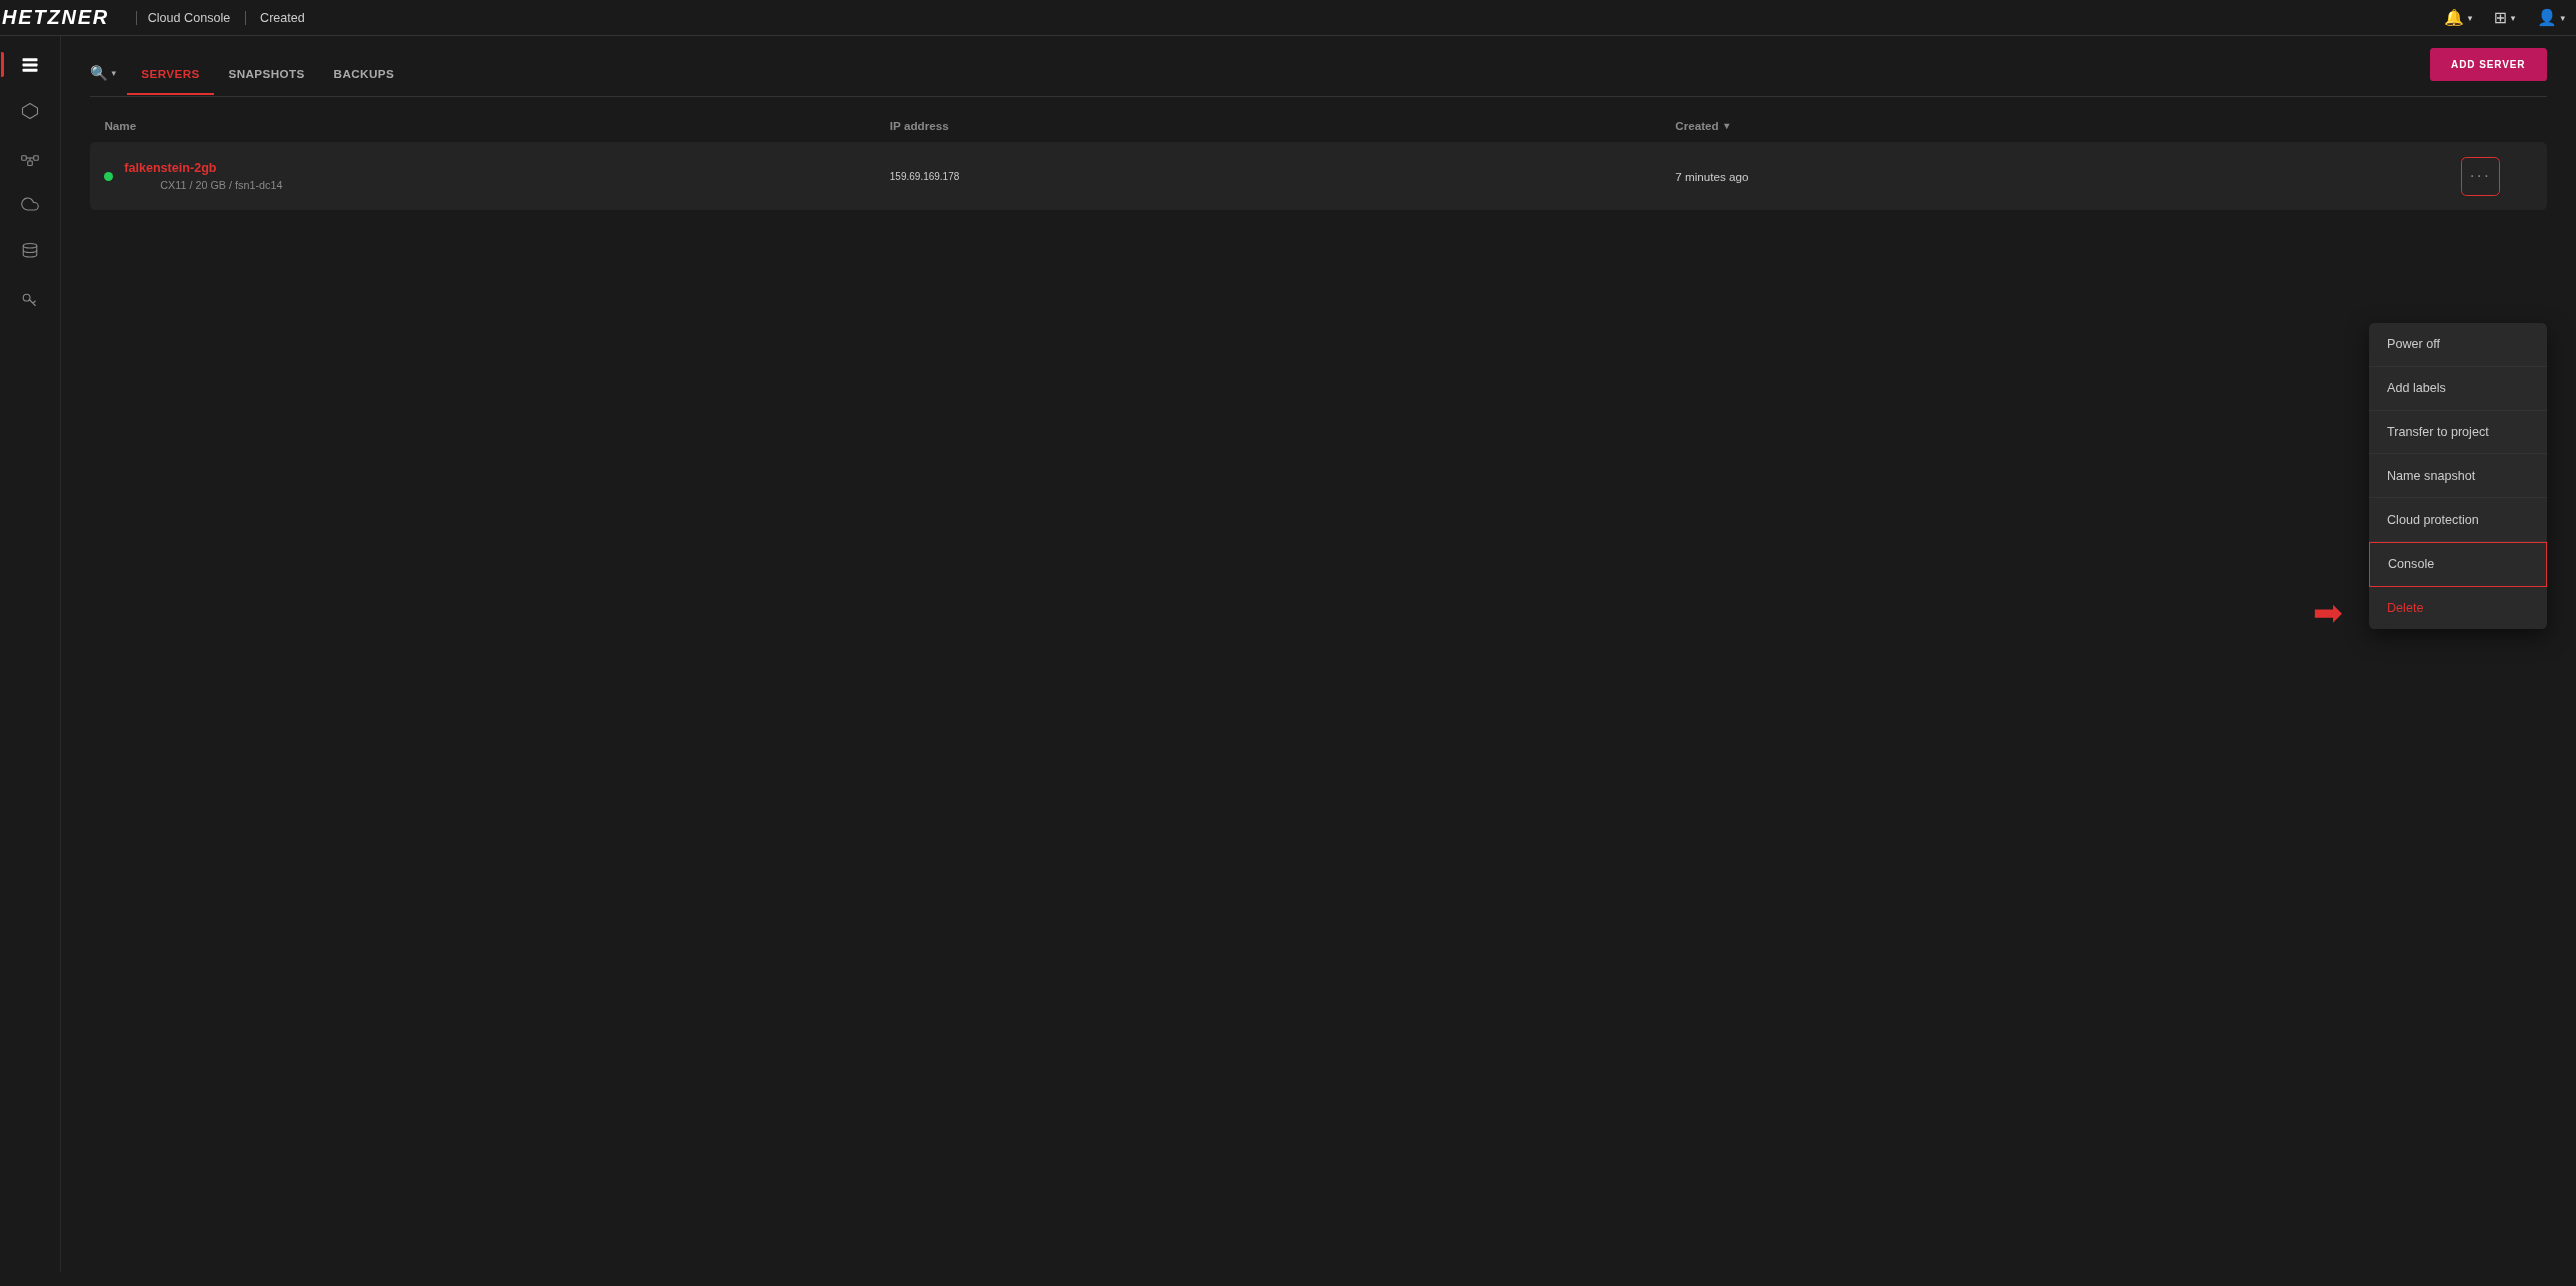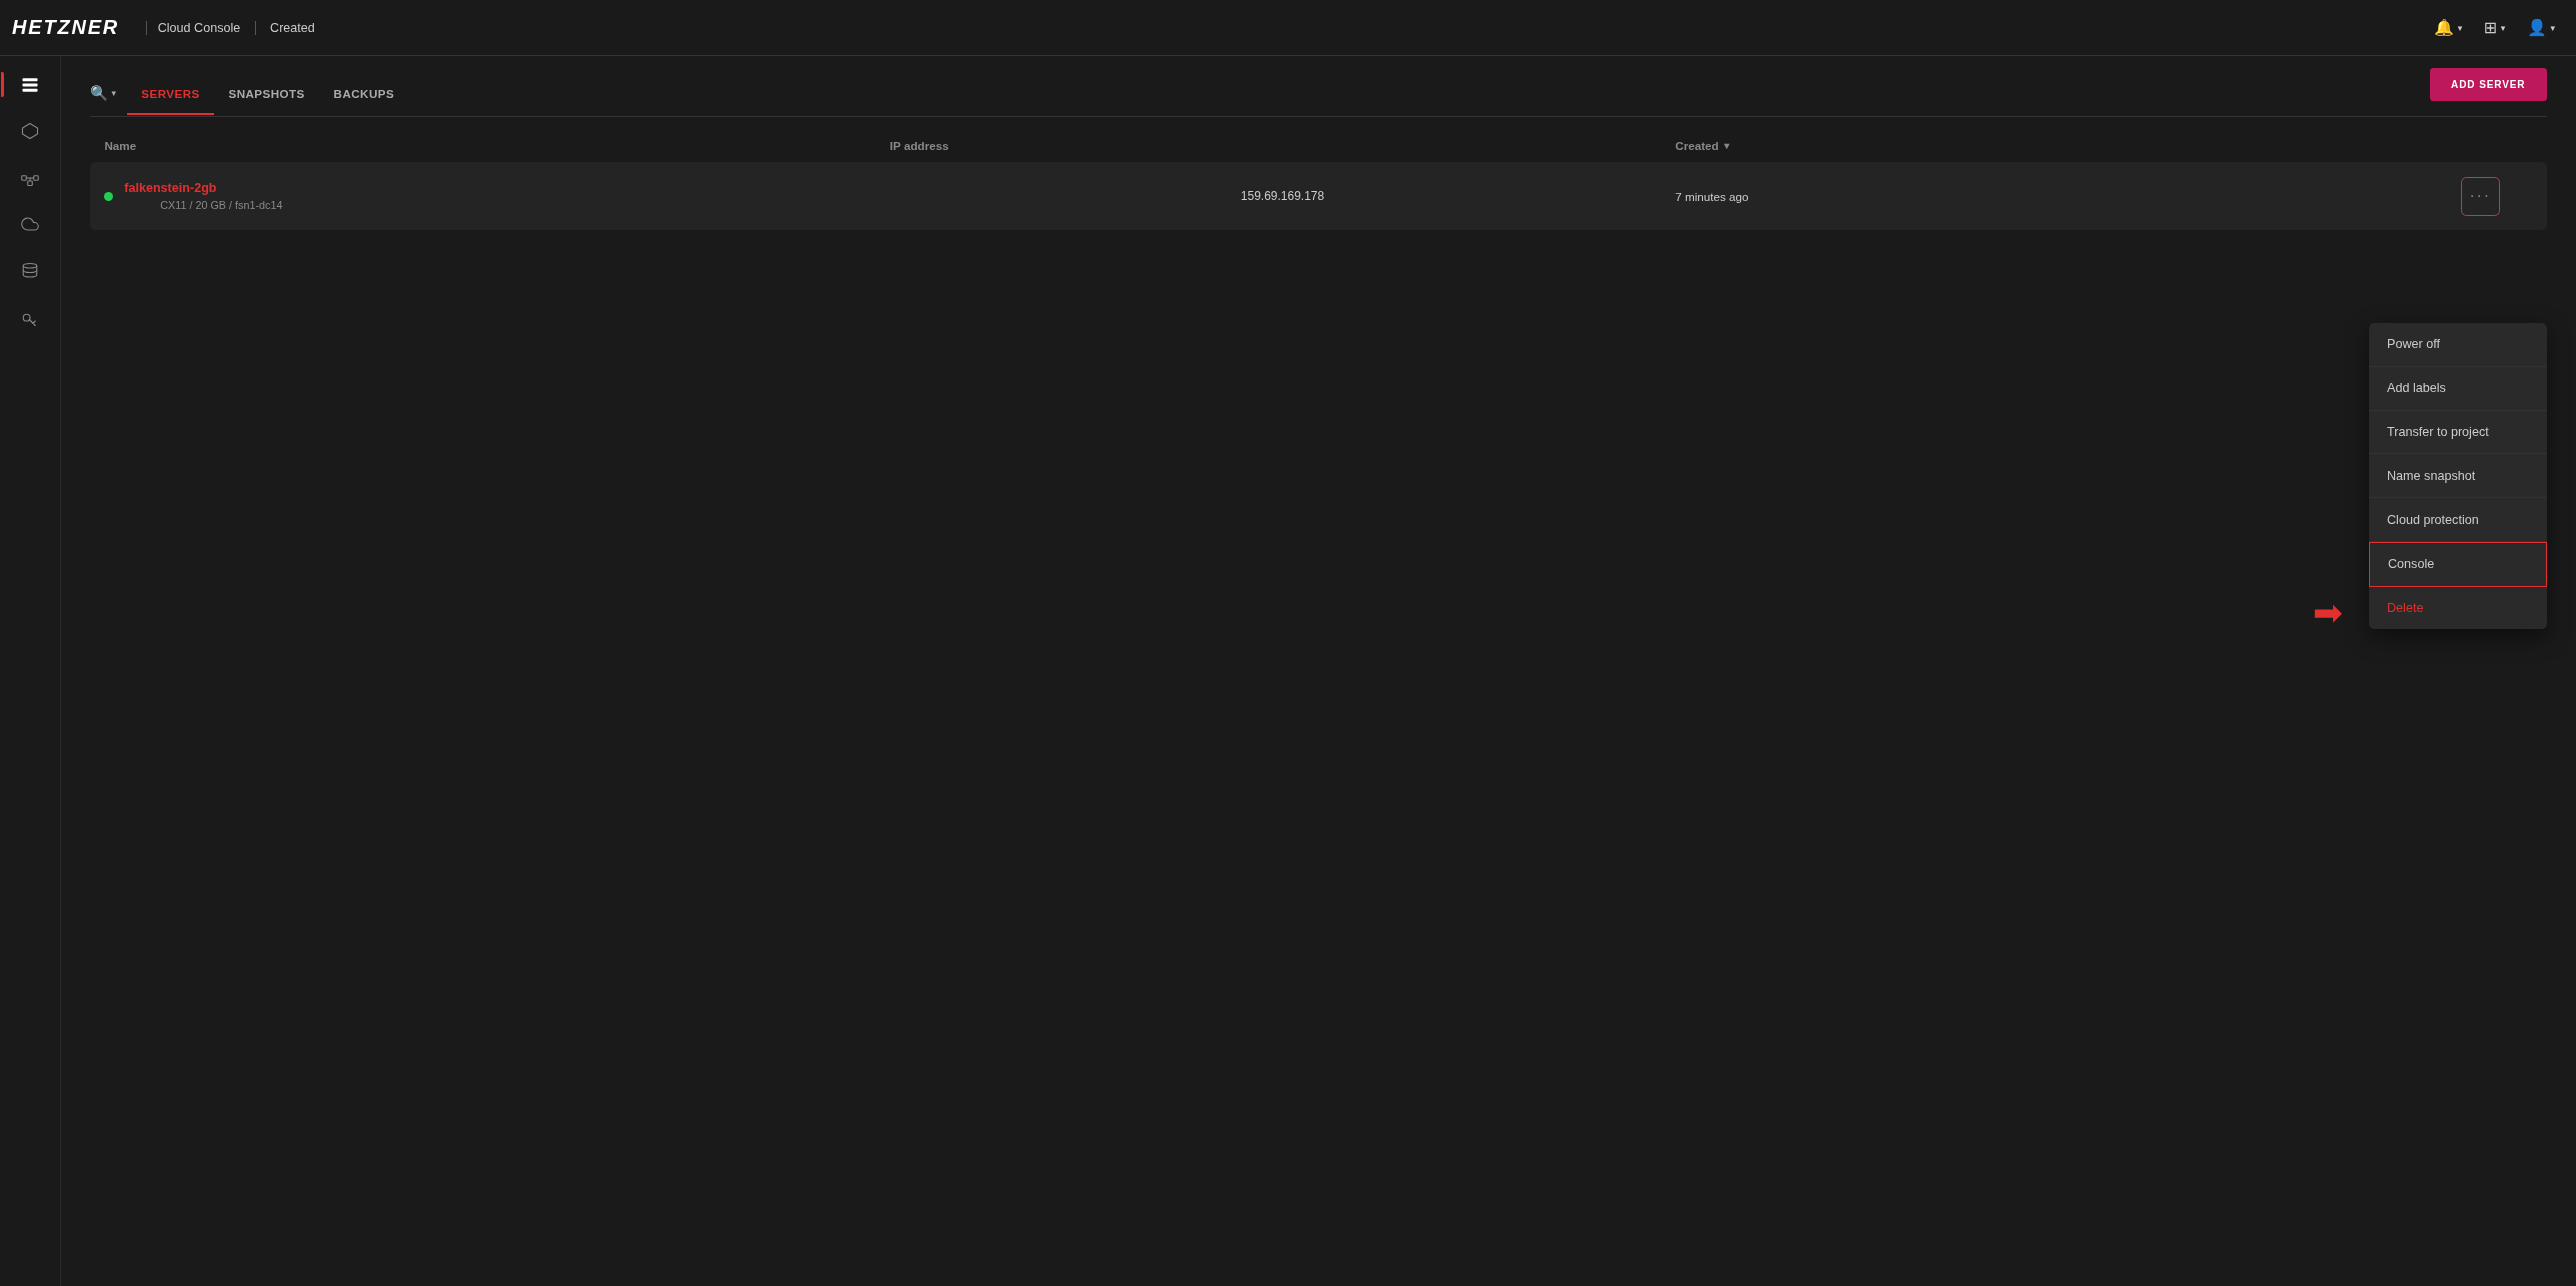--- a/index.html
+++ b/index.html
@@ -8,24 +8,24 @@
       color: #e0e0e0;
       font-family: -apple-system, BlinkMacSystemFont, 'Segoe UI', sans-serif;
       min-height: 100vh;
       overflow: hidden;
     }
 
     
     .topnav {
       background: #1a1a1a;
       border-bottom: 0.9px solid #333;
-      height: 56px;
-      display: flex;
-      align-items: center;
-      padding: 0 12px;
+      height: 36px;
+      display: flex;
+      align-items: center;
+      padding: 0 2px;
       gap: 14.4px;
       position: relative;
       z-index: 100;
     }
     .logo {
       display: flex;
       align-items: center;
       gap: 10.8px;
     }
     .logo-text {
@@ -227,23 +227,22 @@
       gap: 10.8px;
     }
     .status-dot {
       width: 9px;
       height: 9px;
       border-radius: 50%;
       background: #22cc55;
       flex-shrink: 0;
     }
     .ip-address {
-      font-size: 12px;
-      color: #ccc;
-      text-align: center;
+      font-size: 10px;
+      color: #ccc;
     }
     .created-time {
       font-size: 11.7px;
       color: #ccc;
     }
 
     
     .more-btn {
       background: none;
       border: 1.8px solid #e03030;

